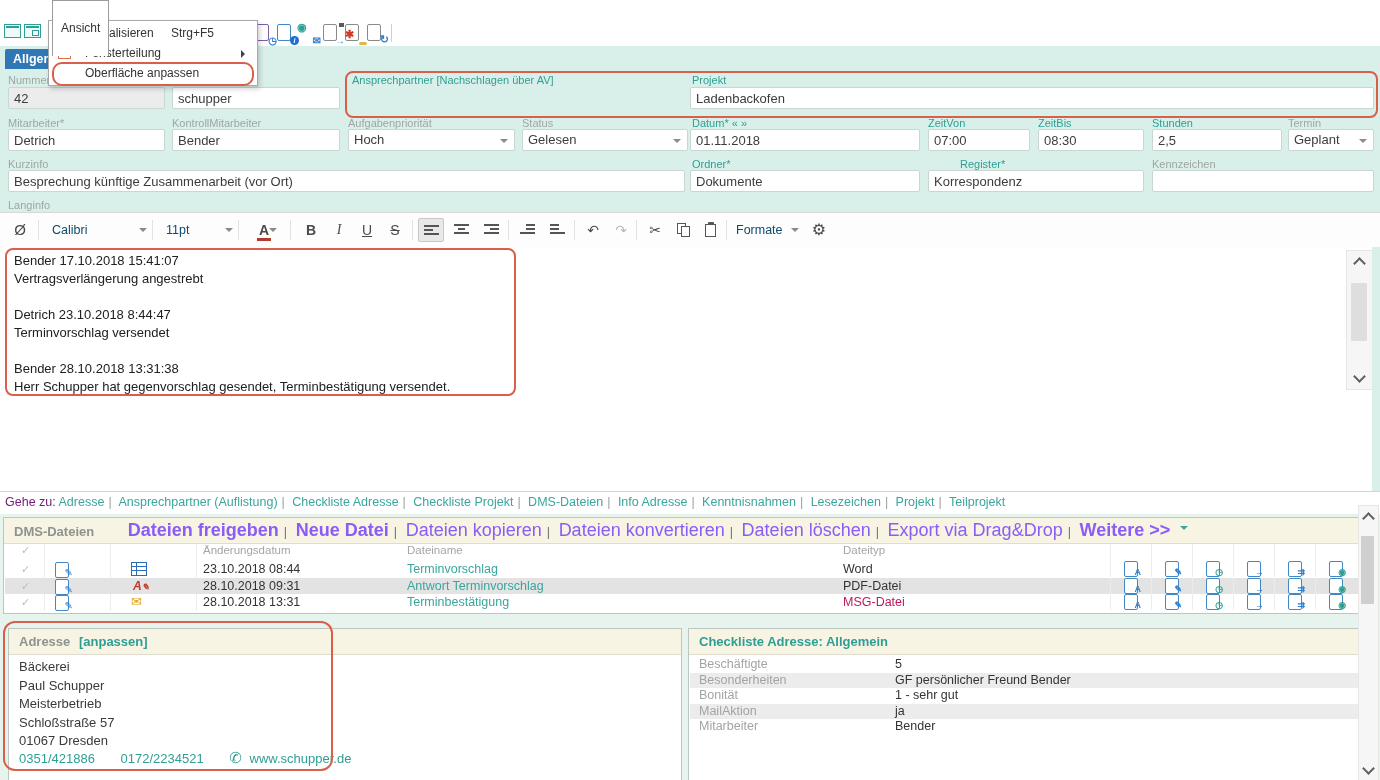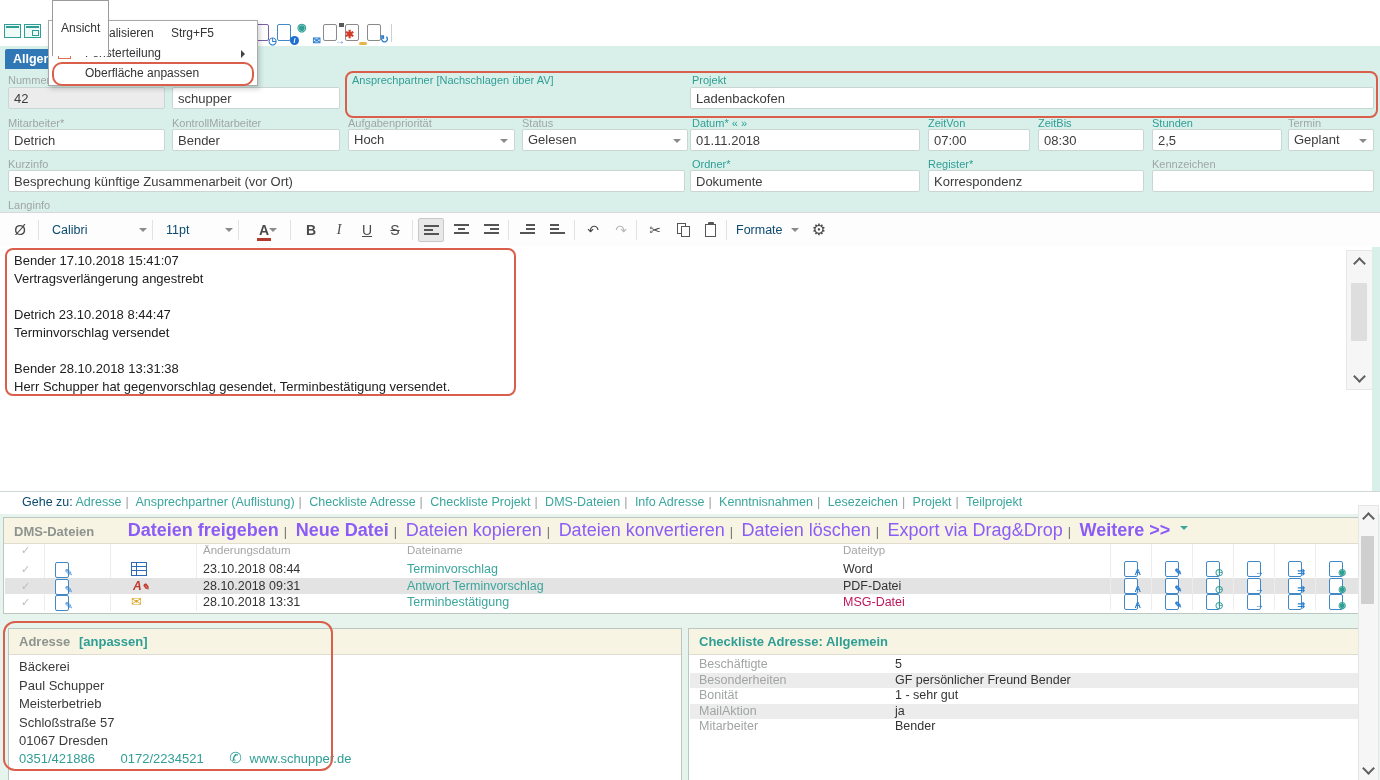--- a/index.html
+++ b/index.html
@@ -60,21 +60,21 @@
   .estrip{position:absolute;left:1372px;top:247px;width:8px;height:244px;background:#d9f0ea}
   
   .sb{position:absolute;background:#f6f6f6;border:1px solid #e6e6e6}
   .sbthumb{position:absolute;background:#dedede;border-radius:1px}
   .chv{position:absolute;width:7px;height:7px;border-left:2px solid #5f5f5f;border-top:2px solid #5f5f5f}
   .chv.up{transform:rotate(45deg)}
   .chv.dn{transform:rotate(225deg)}
   
   .gehezu{position:absolute;left:0;top:491px;width:1380px;height:22px;background:#fff;
           border-top:1px solid #cfd8d4;border-bottom:1px solid #cfd8d4;line-height:21px;font-size:12.5px;white-space:nowrap}
-  .glabel{color:#0c4a6e;margin-left:22px}
+  .glabel{color:#701a75;margin-left:5px}
   .glink{color:#3aa69d;cursor:pointer}
   .gsep{color:#9aa09d;margin:0 4px}
   
   .lower{position:absolute;left:0;top:514px;width:1380px;height:266px;background:#e7f4ee}
   .panel{position:absolute;background:#fff;border:1px solid #bcc7c1}
   .phead{position:absolute;left:0;top:0;right:0;height:25px;background:#f8f4e3;border-bottom:1px solid #e0ddd0;
          line-height:25px;white-space:nowrap}
   .ptitle{font-weight:bold;font-size:13px;color:#8d938f;margin-left:10px}
   .ptitle.teal{color:#2e9e95}
   .dlink{color:#8b5cf6;font-weight:bold;font-size:18px;cursor:pointer}
@@ -191,21 +191,21 @@
     <input class="fld" style="left: 1038px; top: 83px; width: 106px;" readonly="" value="08:30">
     <span class="lb teal" style="left:1152px;top:71px">Stunden</span>
     <input class="fld" style="left: 1152px; top: 83px; width: 130px;" readonly="" value="2,5">
     <span class="lb" style="left:1288px;top:71px">Termin</span>
     <div class="sel" style="left:1288px;top:83px;width:86px"><span>Geplant</span></div>
 
     <span class="lb" style="left:8px;top:112px">Kurzinfo</span>
     <input class="fld" style="left: 8px; top: 124px; width: 677px;" readonly="" value="Besprechung künftige Zusammenarbeit (vor Ort)">
     <span class="lb teal" style="left:692px;top:112px">Ordner*</span>
     <input class="fld" style="left: 690px; top: 124px; width: 230px;" readonly="" value="Dokumente">
-    <span class="lb teal" style="left:928px;top:112px">Register*</span>
+    <span class="lb teal" style="left:960px;top:112px">Register*</span>
     <input class="fld" style="left: 928px; top: 124px; width: 216px;" readonly="" value="Korrespondenz">
     <span class="lb" style="left:1152px;top:112px">Kennzeichen</span>
     <input class="fld" style="left: 1152px; top: 124px; width: 222px;" readonly="" value="">
 
     <span class="lb" style="left:8px;top:153px">Langinfo</span>
   </div>
 
   <div class="etb">
     <span class="eb" style="left:8px;width:24px;font-size:15px">Ø</span>
     <span class="esep" style="left:38px"></span>

